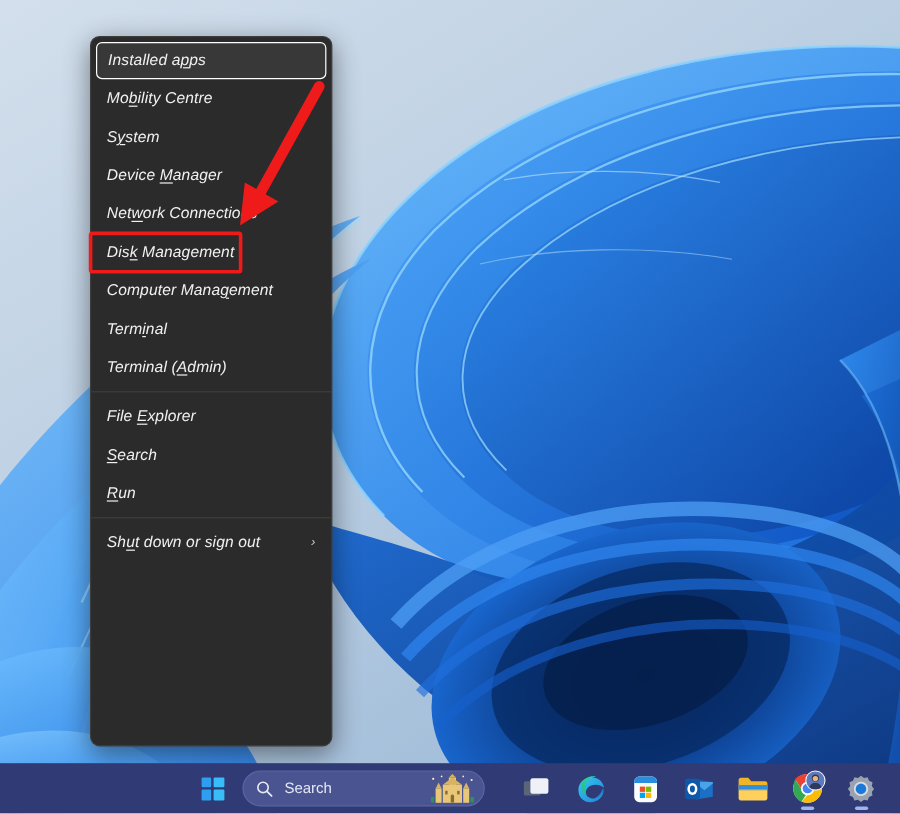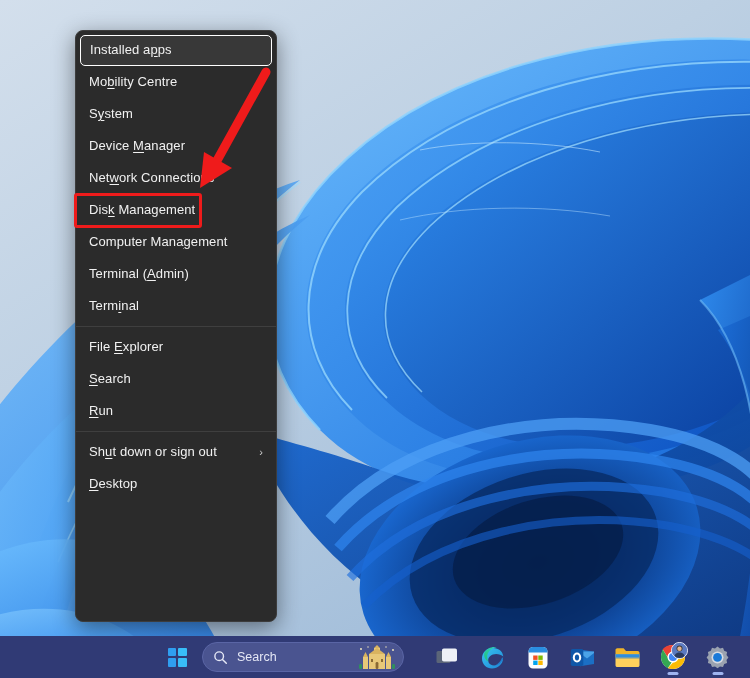--- a/index.html
+++ b/index.html
@@ -36,20 +36,21 @@
     width: 202px;
     height: 592px;
     background: #2b2b2b;
     border: 1px solid #3c3c3c;
     border-radius: 8px;
     box-shadow: 0 6px 22px rgba(0,0,0,0.45);
     box-sizing: border-box;
     padding: 4px 0 6px 0;
     overflow: hidden;
     z-index: 5;
+    font-style: italic;
   }
 
   .menu-item {
     position: relative;
     height: 32px;
     line-height: 32px;
     color: #f1f1f1;
     font-size: 13px;
     padding-left: 13px;
     white-space: nowrap;
@@ -296,29 +297,28 @@
   </div>
 
   <div class="winx-menu" id="winxMenu">
       <div class="menu-item focused"><span>Installed a<span class="mn">p</span>ps</span></div>
       <div class="menu-item"><span>Mo<span class="mn">b</span>ility Centre</span></div>
       <div class="menu-item"><span>S<span class="mn">y</span>stem</span></div>
       <div class="menu-item"><span>Device <span class="mn">M</span>anager</span></div>
       <div class="menu-item"><span>Net<span class="mn">w</span>ork Connections</span></div>
       <div class="menu-item"><span>Dis<span class="mn">k</span> Management</span></div>
       <div class="menu-item"><span>Computer Mana<span class="mn">g</span>ement</span></div>
+      <div class="menu-item"><span>Term<span class="mn">i</span>nal</span></div>
       <div class="menu-item"><span>Terminal (<span class="mn">A</span>dmin)</span></div>
-      <div class="menu-item"><span>Term<span class="mn">i</span>nal</span></div>
       <div class="menu-sep"></div>
       <div class="menu-item"><span>File <span class="mn">E</span>xplorer</span></div>
       <div class="menu-item"><span><span class="mn">S</span>earch</span></div>
       <div class="menu-item"><span><span class="mn">R</span>un</span></div>
       <div class="menu-sep"></div>
       <div class="menu-item"><span>Sh<span class="mn">u</span>t down or sign out</span><span class="chev">›</span></div>
-      <div class="menu-item"><span><span class="mn">D</span>esktop</span></div>
     </div>
 
   <div class="anno-box"></div>
 
   <svg class="anno-arrow" viewBox="0 0 110 140">
     <path d="M86,12 L34,106" stroke="#ef1b1b" stroke-width="9" stroke-linecap="round" fill="none"></path>
     <path d="M20,128 L24,92 L52,108 Z" fill="#ef1b1b"></path>
   </svg>
 
   <div class="taskbar">

